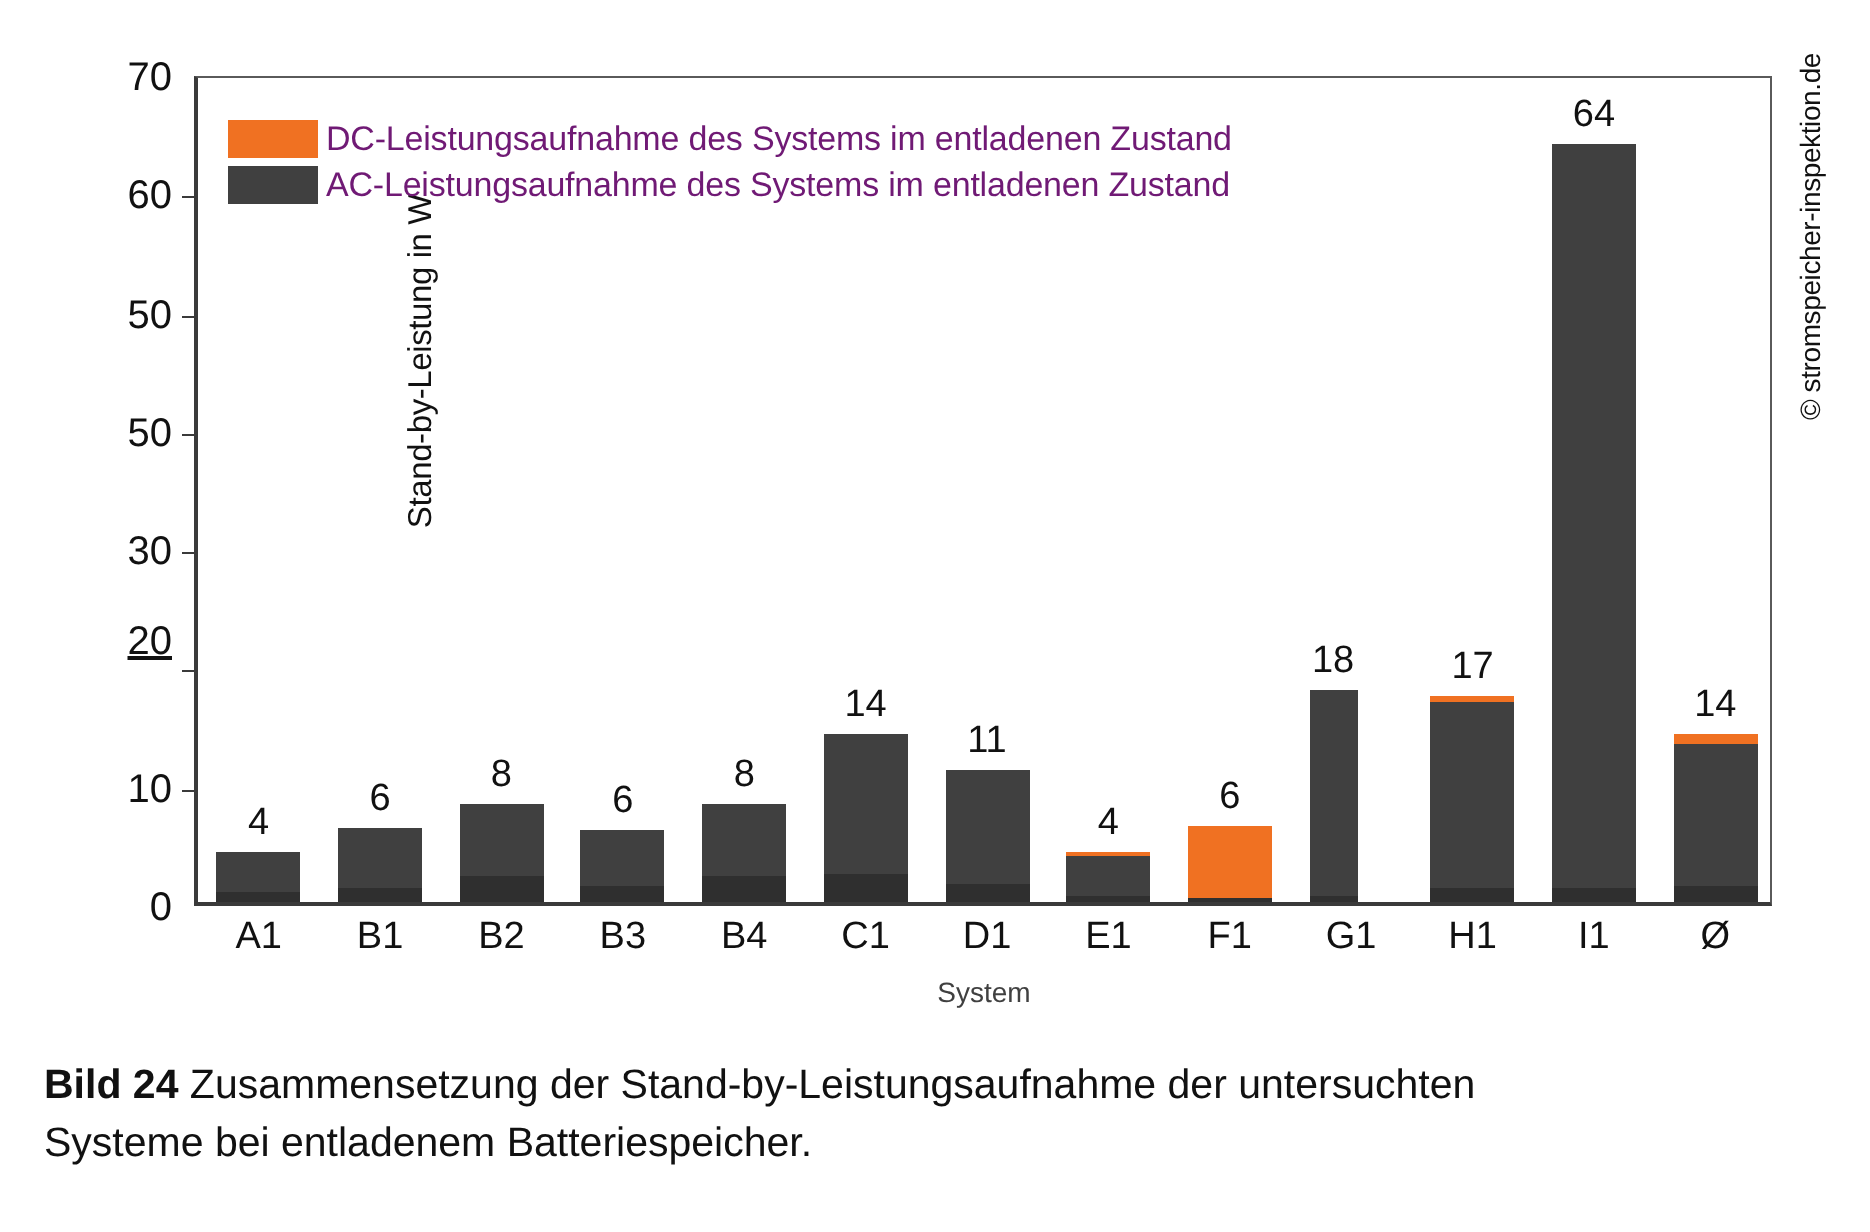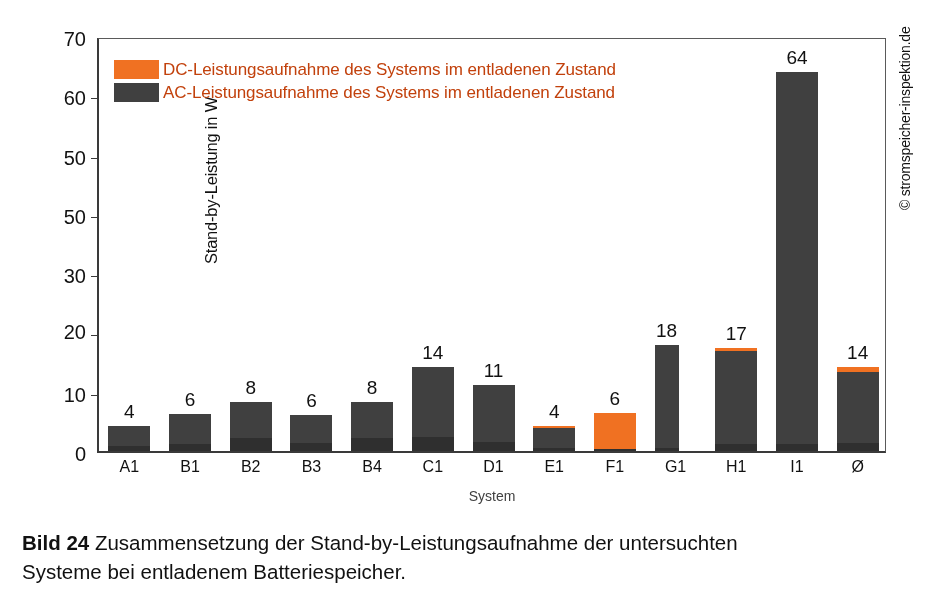--- a/index.html
+++ b/index.html
@@ -69,21 +69,21 @@
     right: 100%;
     width: 8px;
     height: 0;
     border-top: 1.5px solid #3a3a3a;
   }
 
   
   .xtick-label {
     position: absolute;
     top: 100%;
-    font-size: 16px;
+    font-size: 19px;
     color: #111;
     transform: translateX(-50%);
     margin-top: 8px;
     white-space: nowrap;
     line-height: 1;
   }
   .x-title {
     position: absolute;
     left: 0;
     top: 100%;
@@ -129,21 +129,21 @@
     align-items: center;
     height: 23px;
   }
   .legend-swatch {
     width: 45px;
     height: 19px;
     flex: 0 0 45px;
   }
   .legend-label {
     font-size: 17px;
-    color: #c2410c;
+    color: #701a75;
     margin-left: 4px;
     white-space: nowrap;
     letter-spacing: -0.1px;
   }
 
   
   .credit {
     position: absolute;
     left: 897px;
     top: 210px;
@@ -175,21 +175,21 @@
 
 <div id="figure">
 
   <div class="chart-area" id="chart-area">
 
     <div class="y-title">Stand-by-Leistung in W</div>
     <div id="yticks">
         <div class="ytick" style="top: 415px;">0</div>
         <div class="ytick" style="top: 355.714px;">10</div>
         <div class="ytick-mark" style="top: 355.714px;"></div>
-        <div class="ytick" style="top: 293px;">20</div>
+        <div class="ytick" style="top: 282px; text-decoration: underline;">20</div>
         <div class="ytick-mark" style="top: 296.429px;"></div>
         <div class="ytick" style="top: 237.143px;">30</div>
         <div class="ytick-mark" style="top: 237.143px;"></div>
         <div class="ytick" style="top: 177.857px;">50</div>
         <div class="ytick-mark" style="top: 177.857px;"></div>
         <div class="ytick" style="top: 118.571px;">50</div>
         <div class="ytick-mark" style="top: 118.571px;"></div>
         <div class="ytick" style="top: 59.2857px;">60</div>
         <div class="ytick-mark" style="top: 59.2857px;"></div>
         <div class="ytick" style="top: 0px;">70</div>

